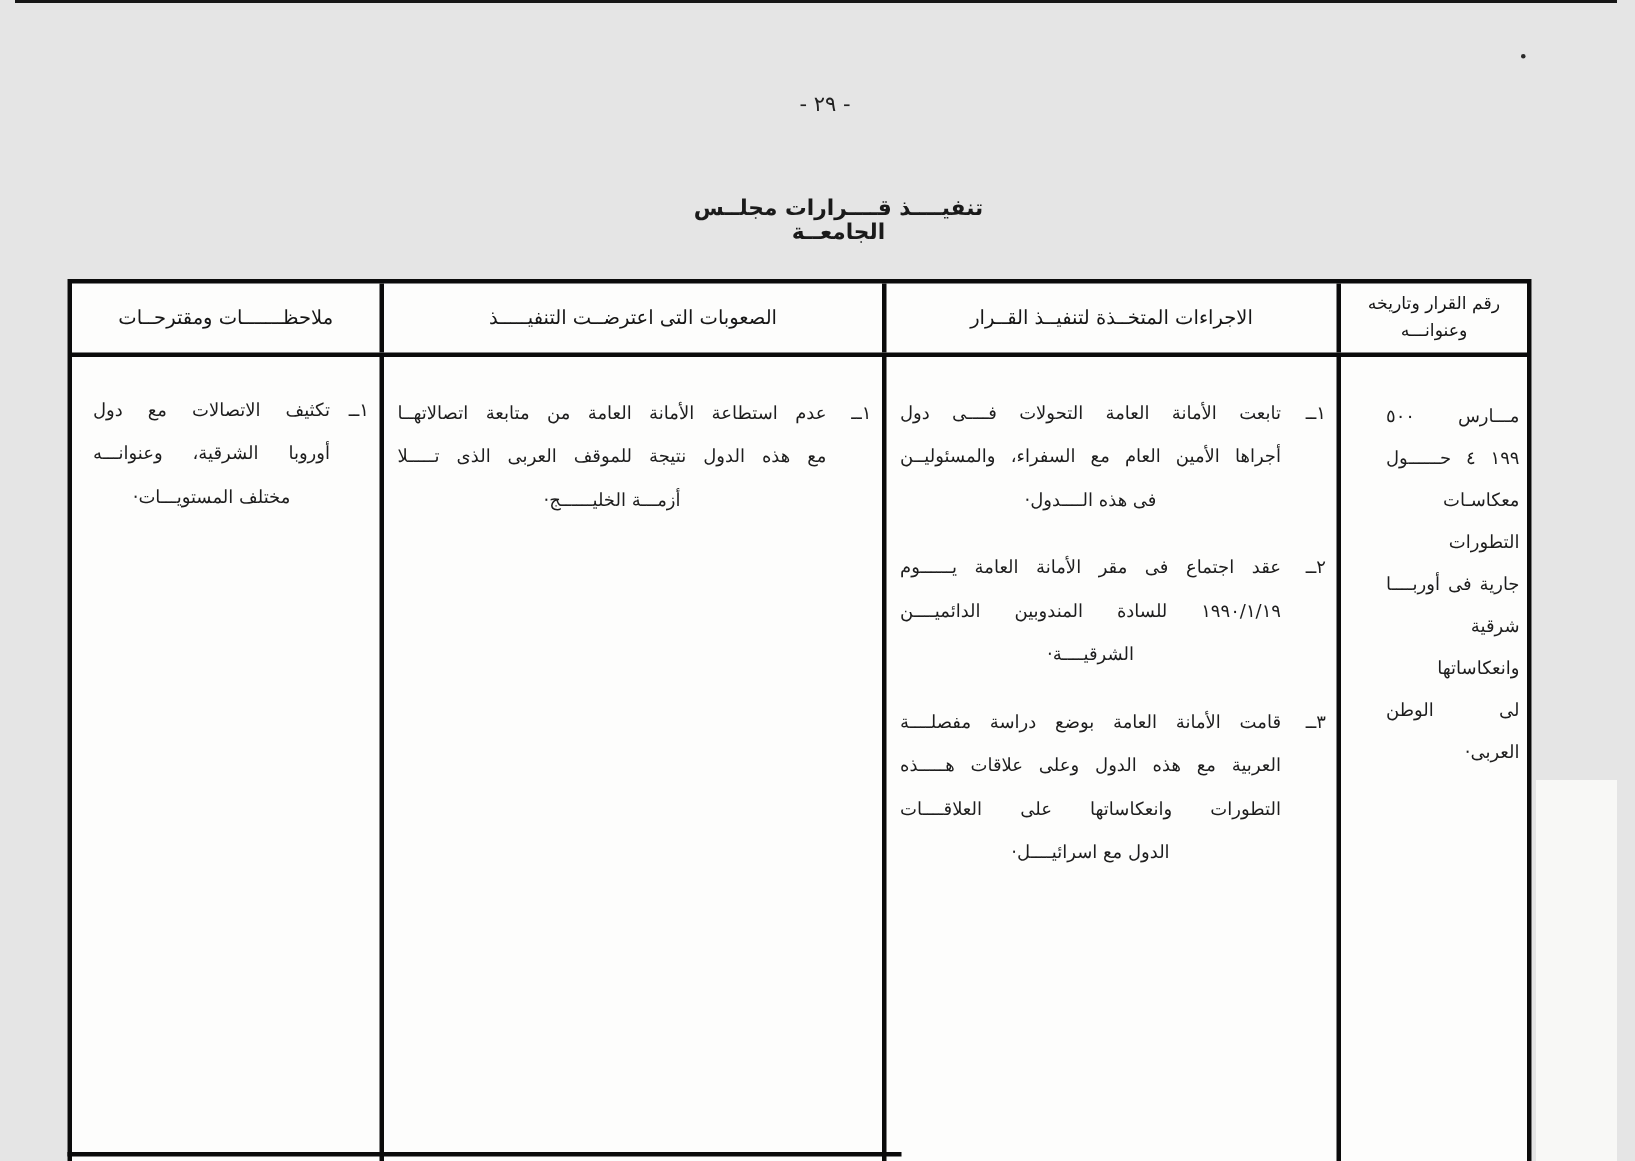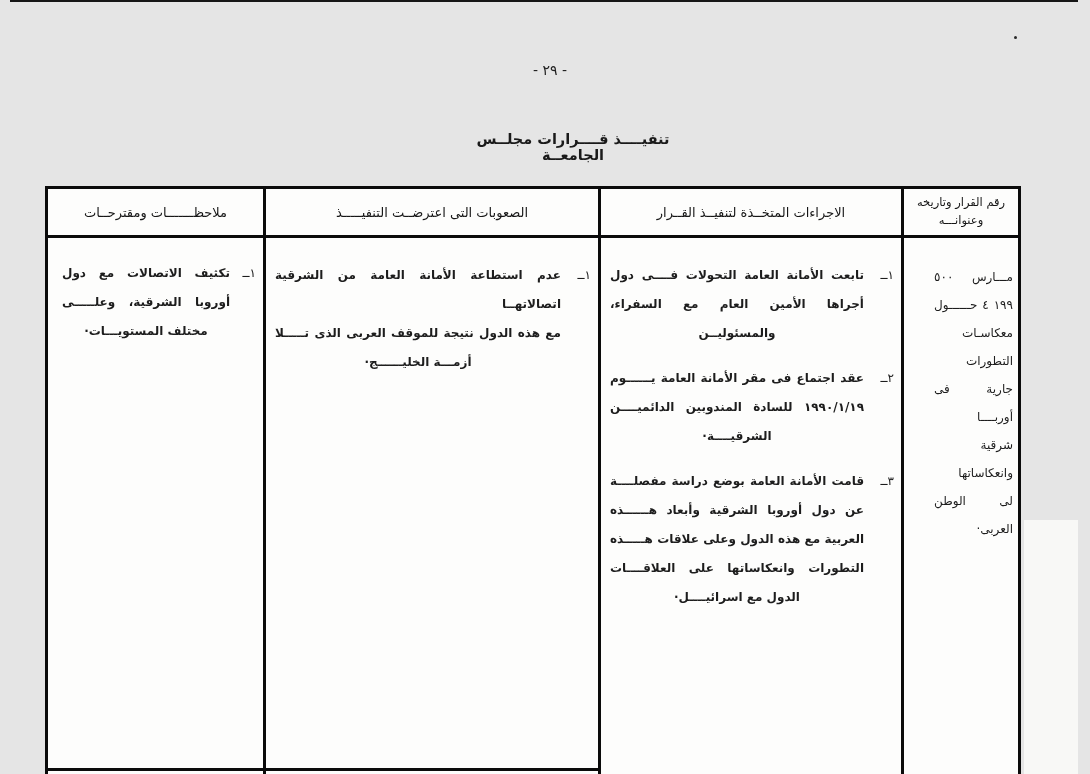--- a/index.html
+++ b/index.html
@@ -9,42 +9,42 @@
     font-family:"DejaVu Sans",sans-serif;color:#1d1d1d;padding-left:12px;
   }
   .scan-topline{position:absolute;left:22px;top:0;width:1068px;height:2px;background:#161616;}
   .scan-corner{position:absolute;left:0;top:0;width:9px;height:150px;
     background:linear-gradient(180deg,#e9e9e6 0%,#f2f2ef 70%,#fdfdfc 100%);}
   .scan-shade-right{position:absolute;left:1036px;top:520px;width:54px;height:254px;background:#f8f8f6;}
   .ink-dot{position:absolute;left:1026px;top:36px;width:3px;height:3px;border-radius:50%;background:#2a2a2a;}
 
   .pagenum{position:absolute;top:62px;left:512px;width:100px;text-align:center;
     font-size:14px;letter-spacing:1px;color:#222;}
-  .doc-title{position:absolute;top:131px;left:470px;width:230px;text-align:center;
+  .doc-title{position:absolute;top:131px;left:456px;width:230px;text-align:center;
     font-size:14.5px;font-weight:bold;color:#1a1a1a;}
 
   .table{position:absolute;left:57px;top:186px;width:976px;height:610px;
     border:3px solid #0b0b0b;box-sizing:border-box;background:#fdfdfc;}
   .thead{display:flex;height:49px;border-bottom:3px solid #0b0b0b;box-sizing:border-box;}
   .tbody{display:flex;height:calc(100% - 49px);}
-  .c-decision{width:117px;}
+  .c-decision{width:127px;}
   .c-actions{width:303px;}
   .c-difficulties{width:335px;}
   .c-notes{flex:1;}
   .th,.td{box-sizing:border-box;min-width:0;}
   .th:not(:last-child),.td:not(:last-child){border-left:3px solid #0b0b0b;}
   .th{display:flex;flex-direction:column;justify-content:center;align-items:center;
     text-align:center;font-size:13px;color:#161616;}
   .th-decision{font-size:11.5px;line-height:1.55;}
   .td{padding-top:23px;}
   .td-decision{padding:25px 5px 0 4px;font-size:12px;line-height:28px;}
   .td-notes{padding-top:21px;}
   .item{display:flex;margin-bottom:16px;font-size:12px;line-height:29px;color:#1d1d1d;}
   .item .num{flex:0 0 30px;padding-right:7px;}
-  .item .lines{flex:1;min-width:0;padding-left:9px;overflow:hidden;font-weight:bold;}
+  .item .lines{flex:1;min-width:0;padding-left:9px;overflow:hidden;}
   .line{text-align:justify;text-align-last:justify;white-space:normal;}
   .lines .line:last-child{text-align-last:center;}
   .td-decision .line{text-align:justify;text-align-last:justify;margin-left:26px;}
   .td-notes .item .num{flex-basis:26px;}
   .td-notes .item .lines{padding-left:14px;}
 
   .bottom-partial{position:absolute;left:57px;top:768px;width:556px;height:3px;background:#0b0b0b;}
 </style>
 </head>
 <body>
@@ -84,57 +84,57 @@
           <div class="line">جارية فى أوربــــا</div>
           <div class="line">شرقية وانعكاساتها</div>
           <div class="line">لى الوطن العربى·</div>
         </div>
       <div class="td td-actions c-actions">
           <div class="item">
             <div class="num">١ــ</div>
             <div class="lines">
               <div class="line">تابعت الأمانة العامة التحولات فــــى دول</div>
               <div class="line">أجراها الأمين العام مع السفراء، والمسئوليــن</div>
+              <div class="line">فى هذه الــــدول·</div>
             </div>
           </div>
           <div class="item">
             <div class="num">٢ــ</div>
             <div class="lines">
               <div class="line">عقد اجتماع فى مقر الأمانة العامة يــــــوم</div>
               <div class="line">١٩٩٠/١/١٩ للسادة المندوبين الدائميــــن</div>
               <div class="line">الشرقيــــة·</div>
             </div>
           </div>
           <div class="item">
             <div class="num">٣ــ</div>
             <div class="lines">
               <div class="line">قامت الأمانة العامة بوضع دراسة مفصلــــة</div>
-              <div class="line">عن دول أوروبا الشرقية وأبعاد هــــــذه</div>
               <div class="line">العربية مع هذه الدول وعلى علاقات هـــــذه</div>
               <div class="line">التطورات وانعكاساتها على العلاقــــات</div>
               <div class="line">الدول مع اسرائيــــل·</div>
             </div>
           </div>
         </div>
       <div class="td td-difficulties c-difficulties">
           <div class="item">
             <div class="num">١ــ</div>
             <div class="lines">
-              <div class="line">عدم استطاعة الأمانة العامة من الشرقية اتصالاتهــا</div>
+              <div class="line">عدم استطاعة الأمانة العامة من متابعة اتصالاتهــا</div>
               <div class="line">مع هذه الدول نتيجة للموقف العربى الذى تـــــلا</div>
               <div class="line">أزمـــة الخليــــــج·</div>
             </div>
           </div>
         </div>
       <div class="td td-notes c-notes">
           <div class="item">
             <div class="num">١ــ</div>
             <div class="lines">
               <div class="line">تكثيف الاتصالات مع دول</div>
-              <div class="line">أوروبا الشرقية، وعلـــــى</div>
+              <div class="line">أوروبا الشرقية، وعنوانـــه</div>
               <div class="line">مختلف المستويـــات·</div>
             </div>
           </div>
         </div>
     </div>
   </div>
 
   <div class="bottom-partial"></div>
 
 </div>

